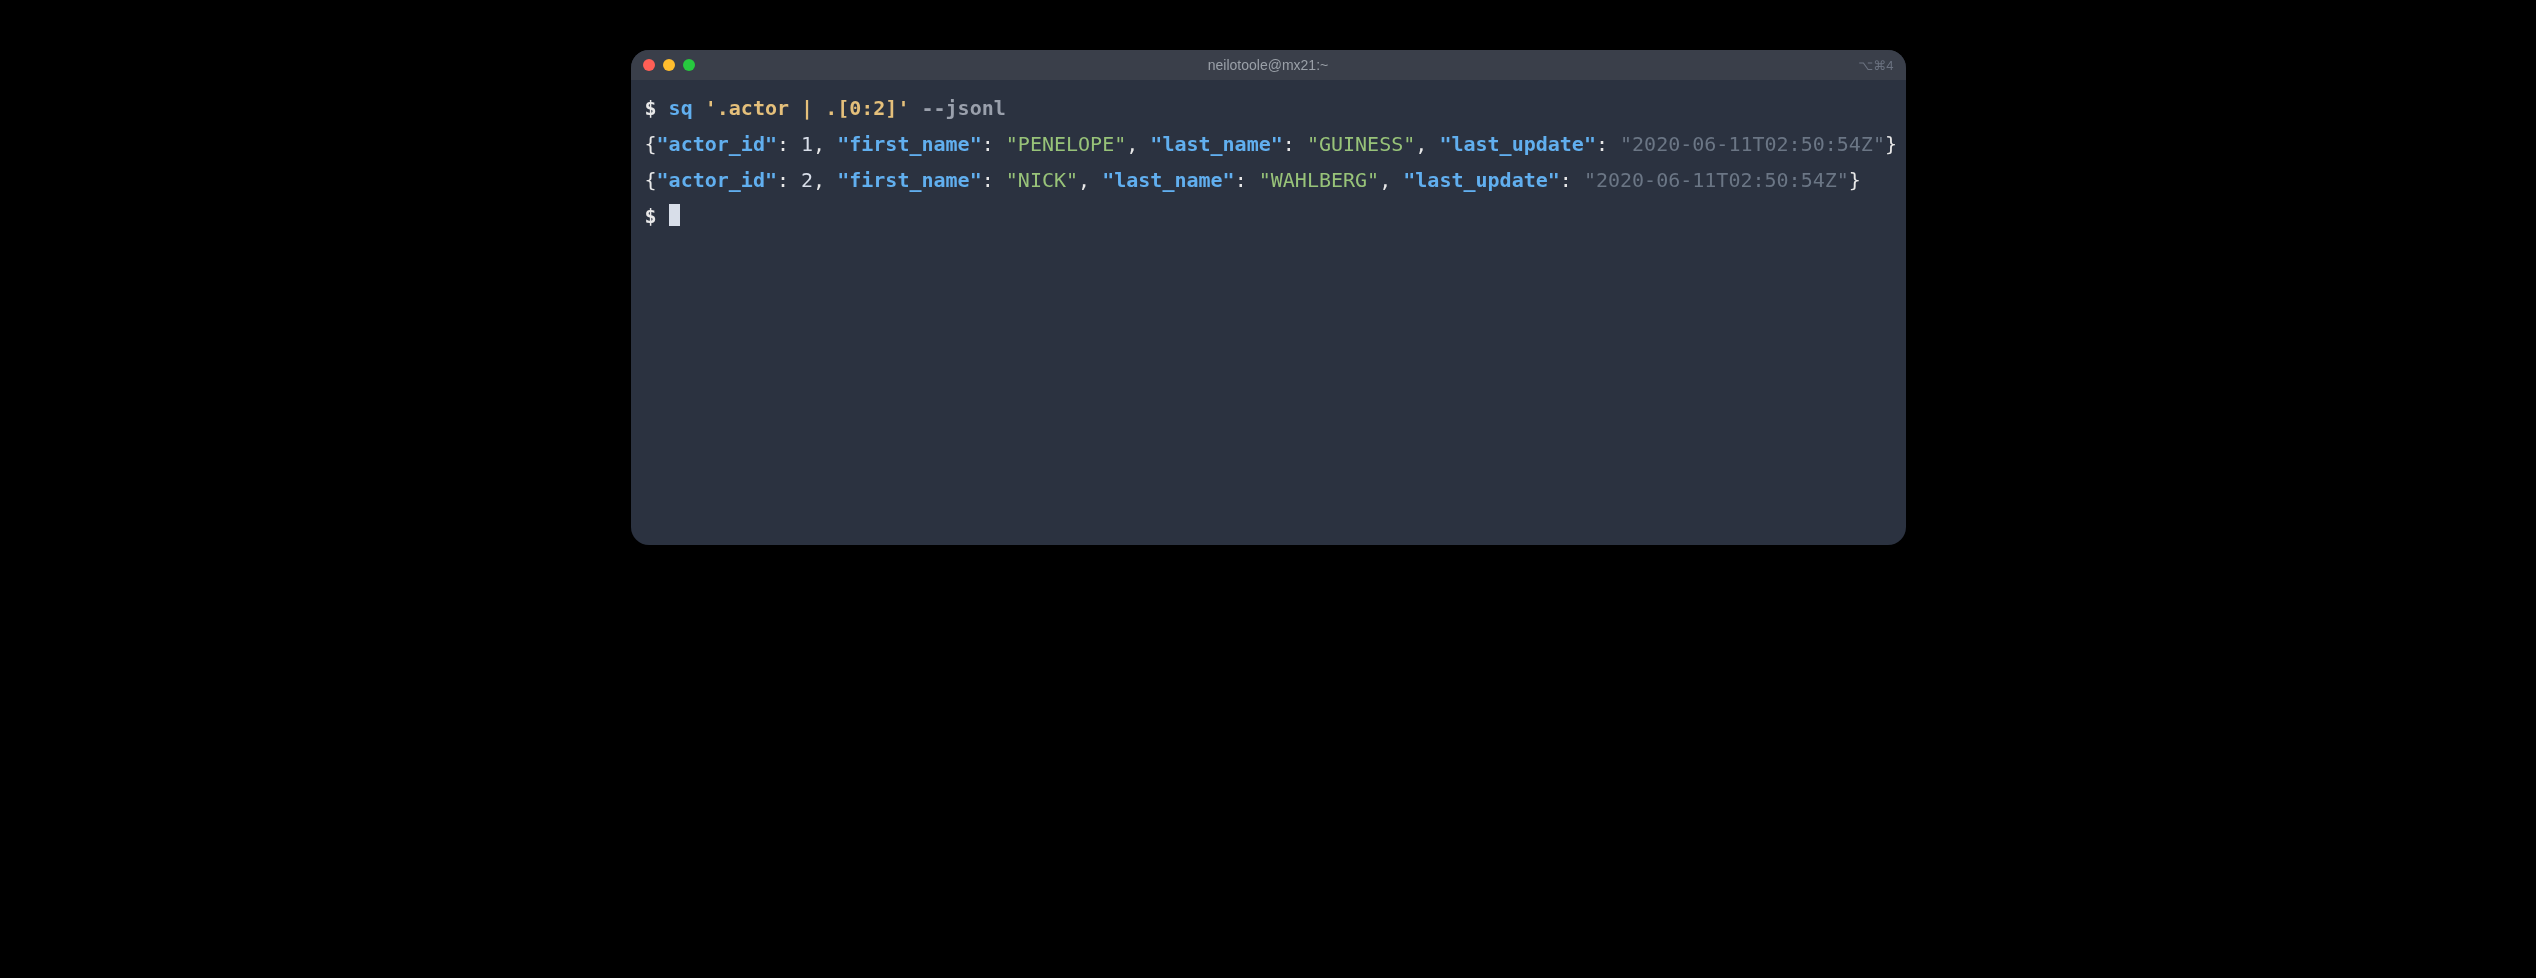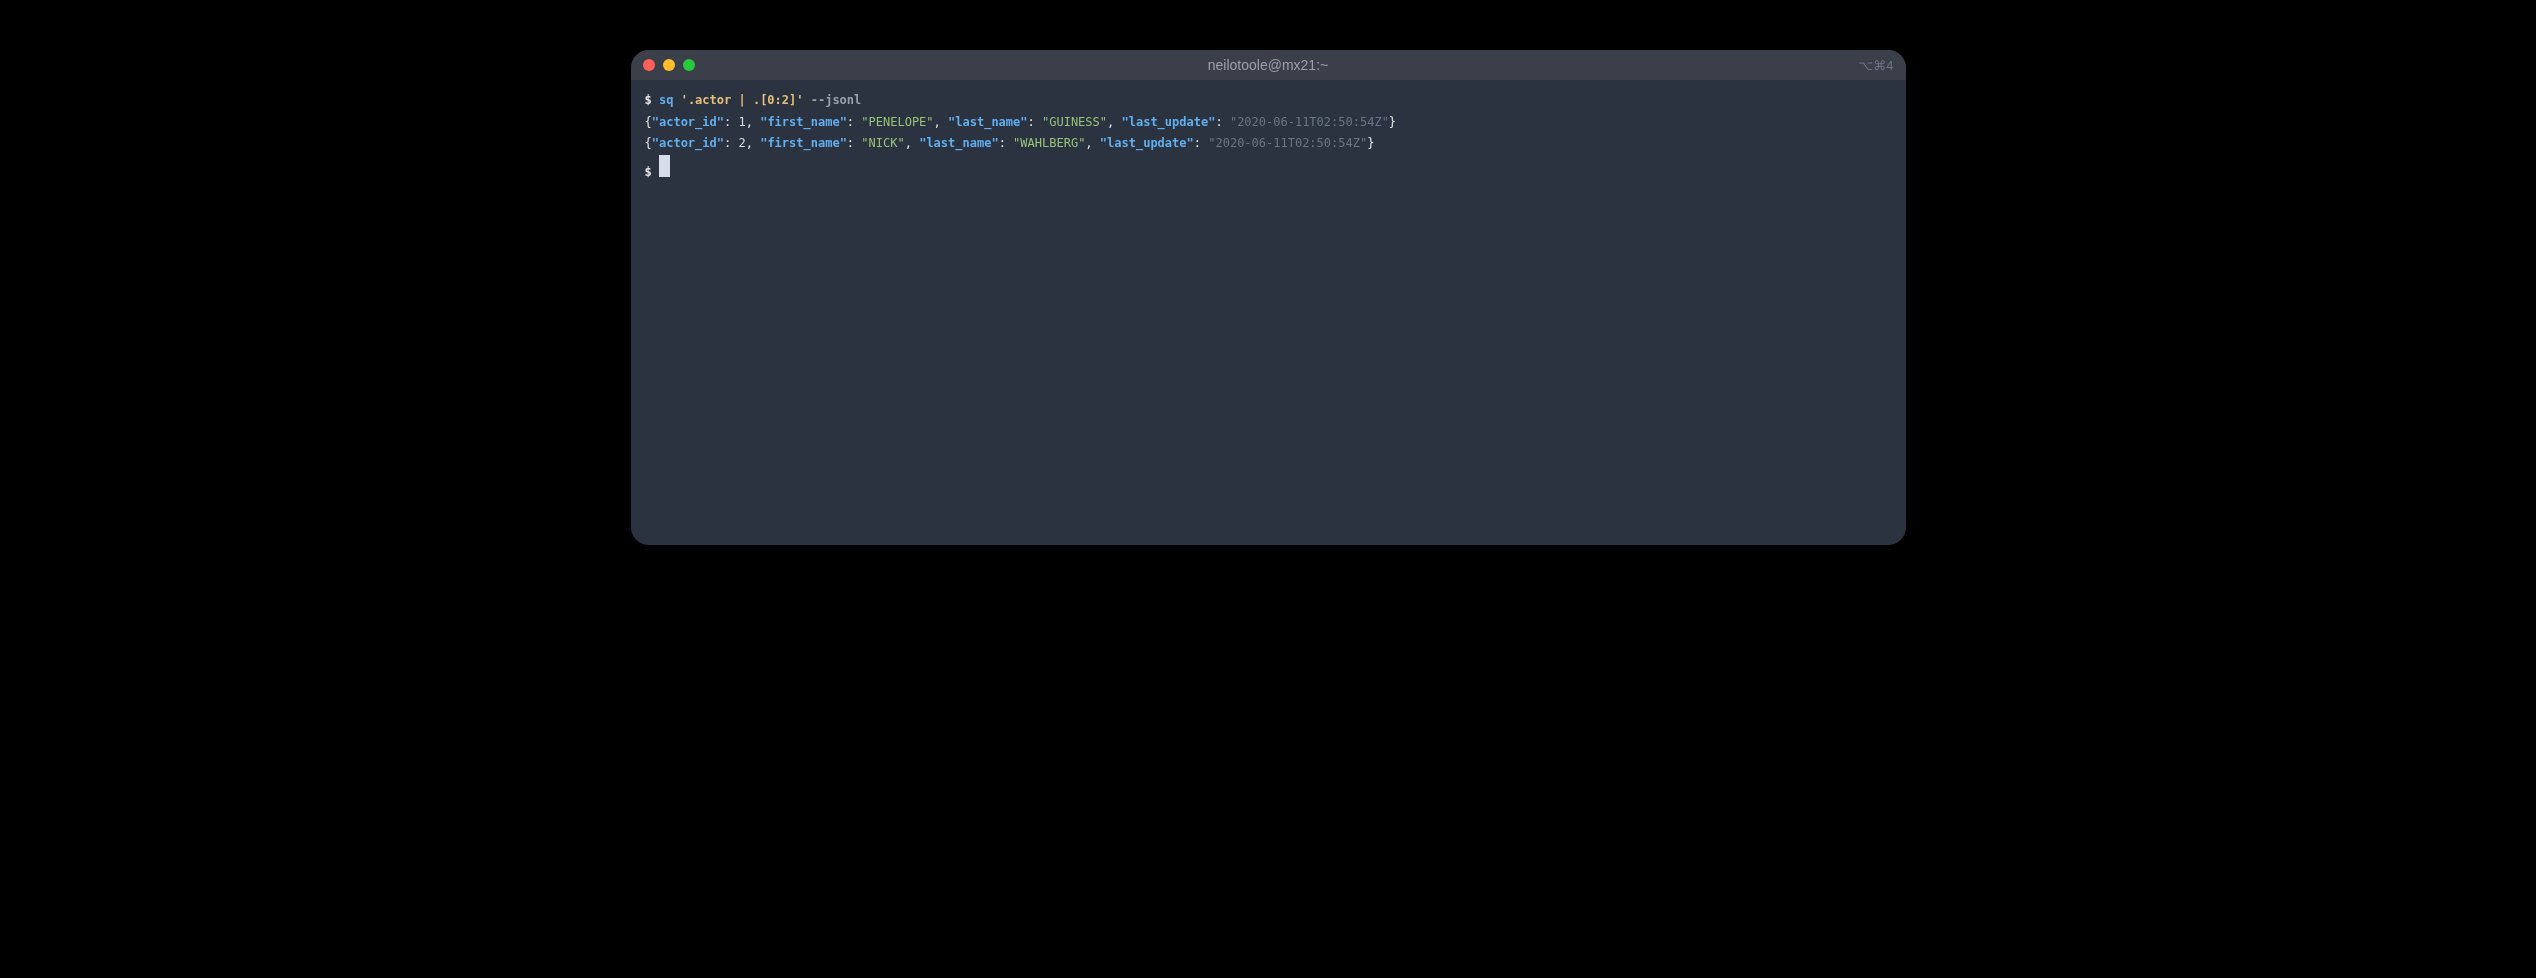--- a/index.html
+++ b/index.html
@@ -68,21 +68,21 @@
     .title-bar-right {
       margin-left: auto;
       color: #6b7280;
       font-size: 13px;
       font-family: -apple-system, BlinkMacSystemFont, sans-serif;
     }
 
     .terminal-body {
       flex: 1;
       padding: 10px 14px;
-      font-size: 12px;
+      font-size: 20px;
       line-height: 1.8;
       white-space: pre;
       overflow: hidden;
     }
 
     .prompt-symbol { color: #e8e8e8; font-weight: bold; }
     .cmd-name { color: #61afef; font-weight: bold; }
     .cmd-arg-string { color: #e5c07b; font-weight: bold; }
     .cmd-flag { color: #9aa0ac; font-weight: bold; }
 

